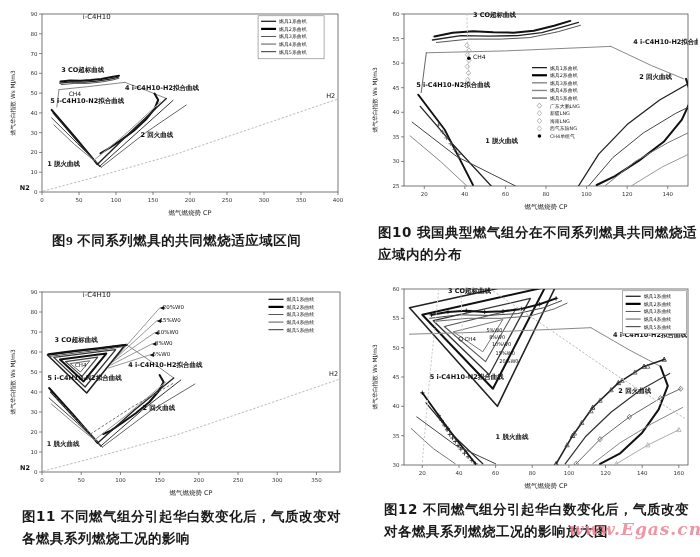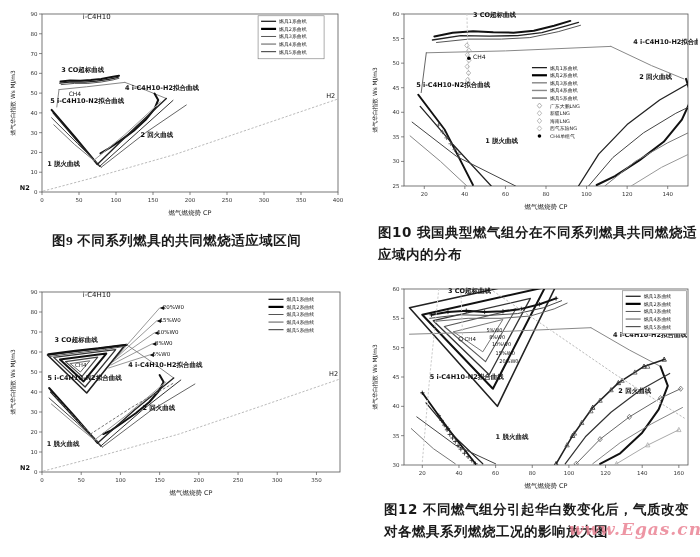--- a/index.html
+++ b/index.html
@@ -323,20 +323,23 @@
         <text x="278.5" y="17.2" font-size="4.9" fill="#222">燃具1系曲线</text>
         <line x1="260.5" y1="22.9" x2="275.5" y2="22.9" stroke="#000" stroke-width="2.2"></line>
         <text x="278.5" y="24.799999999999997" font-size="4.9" fill="#222">燃具2系曲线</text>
         <line x1="260.5" y1="30.5" x2="275.5" y2="30.5" stroke="#555" stroke-width="1"></line>
         <text x="278.5" y="32.4" font-size="4.9" fill="#222">燃具3系曲线</text>
         <line x1="260.5" y1="38.099999999999994" x2="275.5" y2="38.099999999999994" stroke="#888" stroke-width="1.4"></line>
         <text x="278.5" y="39.99999999999999" font-size="4.9" fill="#222">燃具4系曲线</text>
         <line x1="260.5" y1="45.7" x2="275.5" y2="45.7" stroke="#333" stroke-width="1"></line>
         <text x="278.5" y="47.6" font-size="4.9" fill="#222">燃具5系曲线</text>
       </svg>
+    <figcaption class="cap11">
+      <span>图11 不同燃气组分引起华白数变化后，气质改变对各燃具系列燃烧工况的影响</span>
+    </figcaption>
   </figure>
 
   <figure class="panel" style="left:370px;top:281px;width:328px;">
     <svg class="chart" width="328" height="210" viewBox="0 0 328 210">
         <defs>
           <clipPath id="clip3">
             <rect x="34" y="8" width="284" height="176"></rect>
           </clipPath>
         </defs>
         <rect x="34" y="8" width="284" height="176" fill="none" stroke="#555" stroke-width="0.8"></rect>

